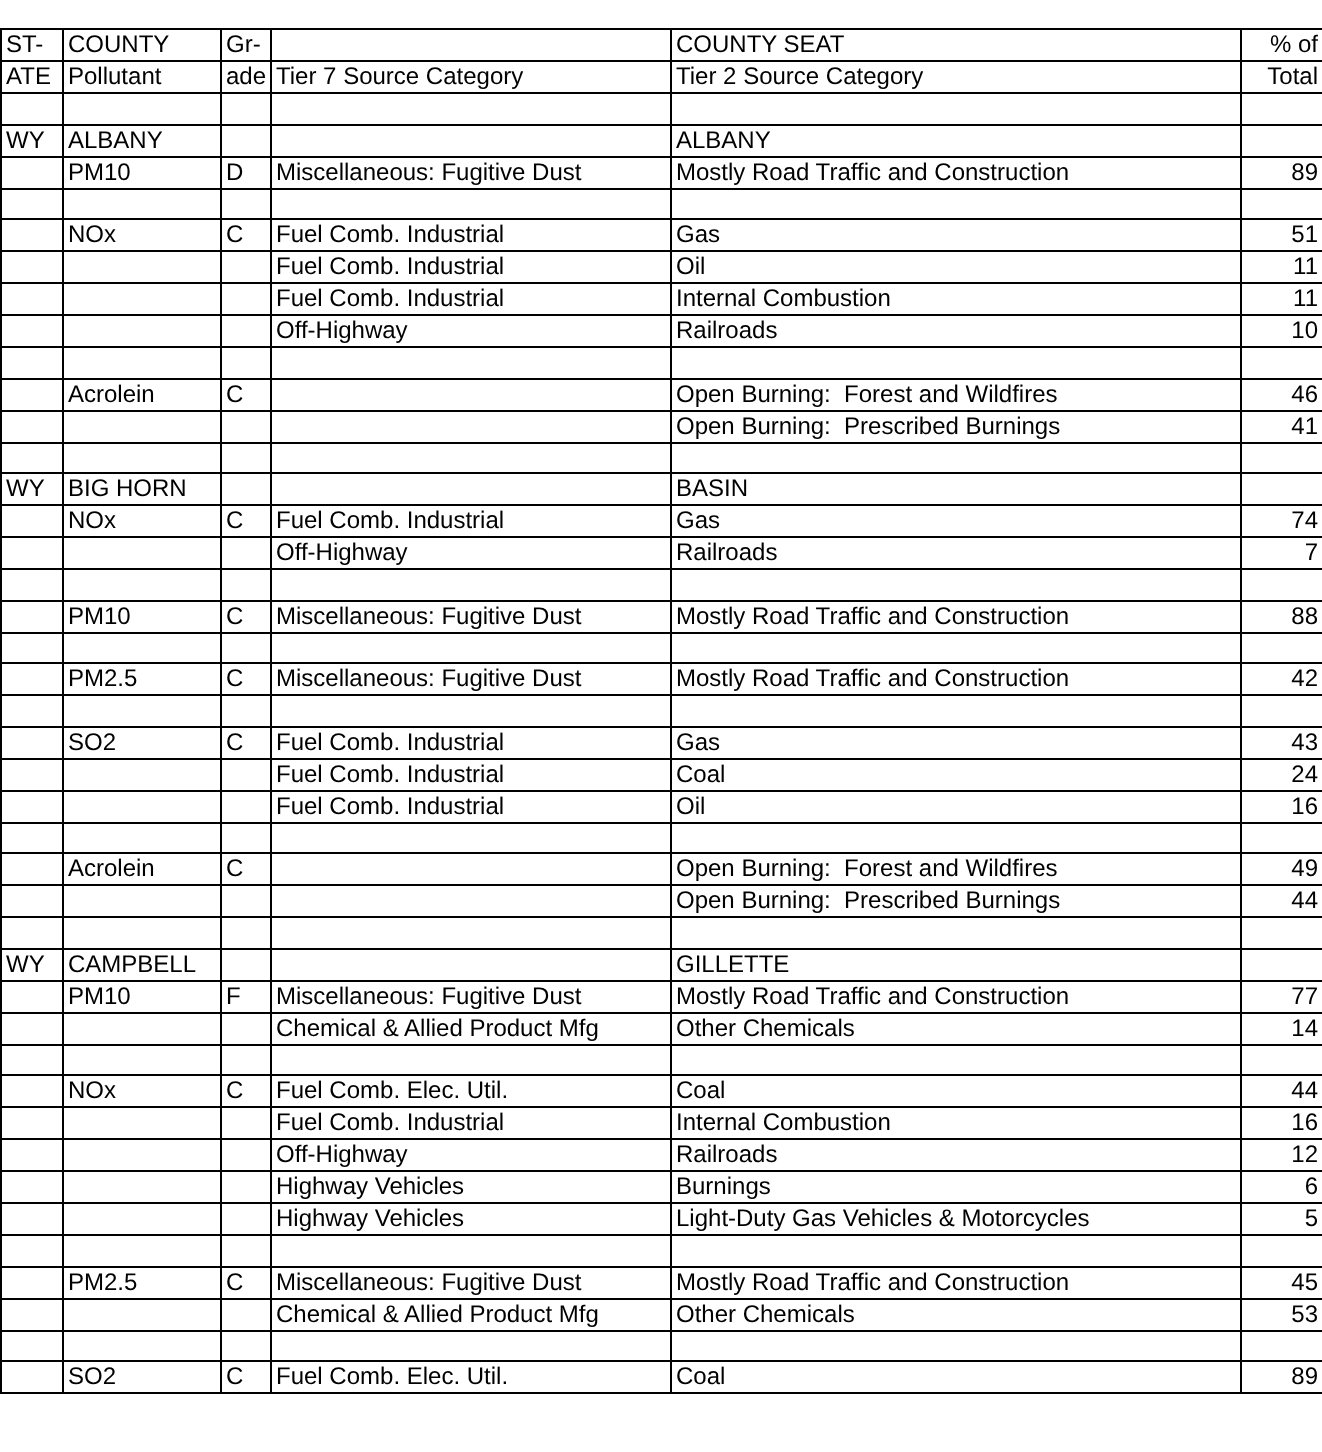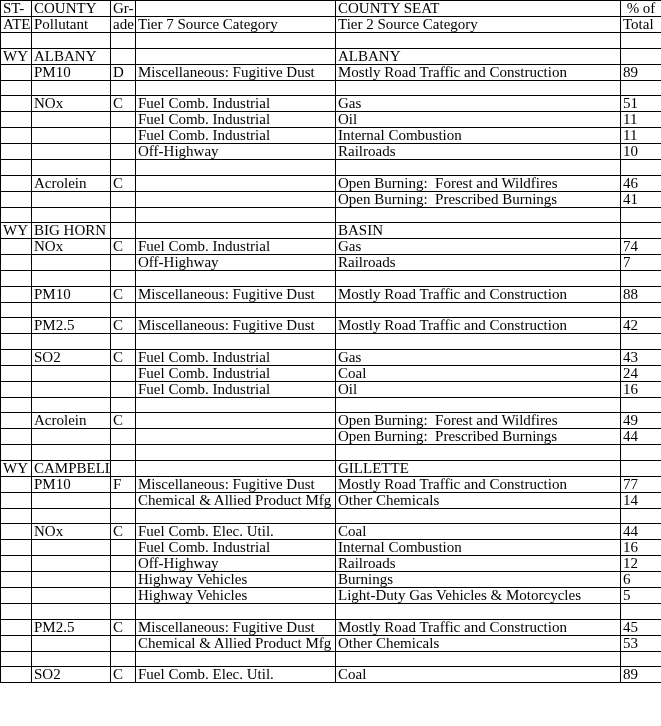--- a/index.html
+++ b/index.html
@@ -6,44 +6,45 @@
   html, body {
     background: var(--background, #ffffff);
     width: 661px;
     height: 726px;
     overflow: hidden;
   }
   table.grid {
     border-collapse: collapse;
     table-layout: fixed;
     width: 661px;
-    font-family: Liberation Serif, serif;
-    font-size: 15px;
+    font-family: Liberation Sans, sans-serif;
+    font-size: 12px;
     color: var(--text, #000000);
+    margin-top: 14px;
   }
   table.grid td {
     border: 1px solid var(--grid, #000000);
     height: 15.5px;
     line-height: 15px;
     padding: 0 2px;
     white-space: pre;
     overflow: hidden;
     vertical-align: middle;
     font-weight: normal;
   }
   
   col.w0 { width: 31px; }
   col.w1 { width: 79px; }
   col.w2 { width: 25px; }
   col.w3 { width: 200px; }
   col.w4 { width: 285px; }
   col.w5 { width: 41px; }
   
-  td.c5 { }
-  td.c5.left { text-align: center; }
+  td.c5 { text-align: right; }
+  td.c5.left { text-align: right; }
 </style>
 </head>
 <body>
 
 <table class="grid">
   <colgroup>
     <col class="w0">
       <col class="w1">
       <col class="w2">
       <col class="w3">

